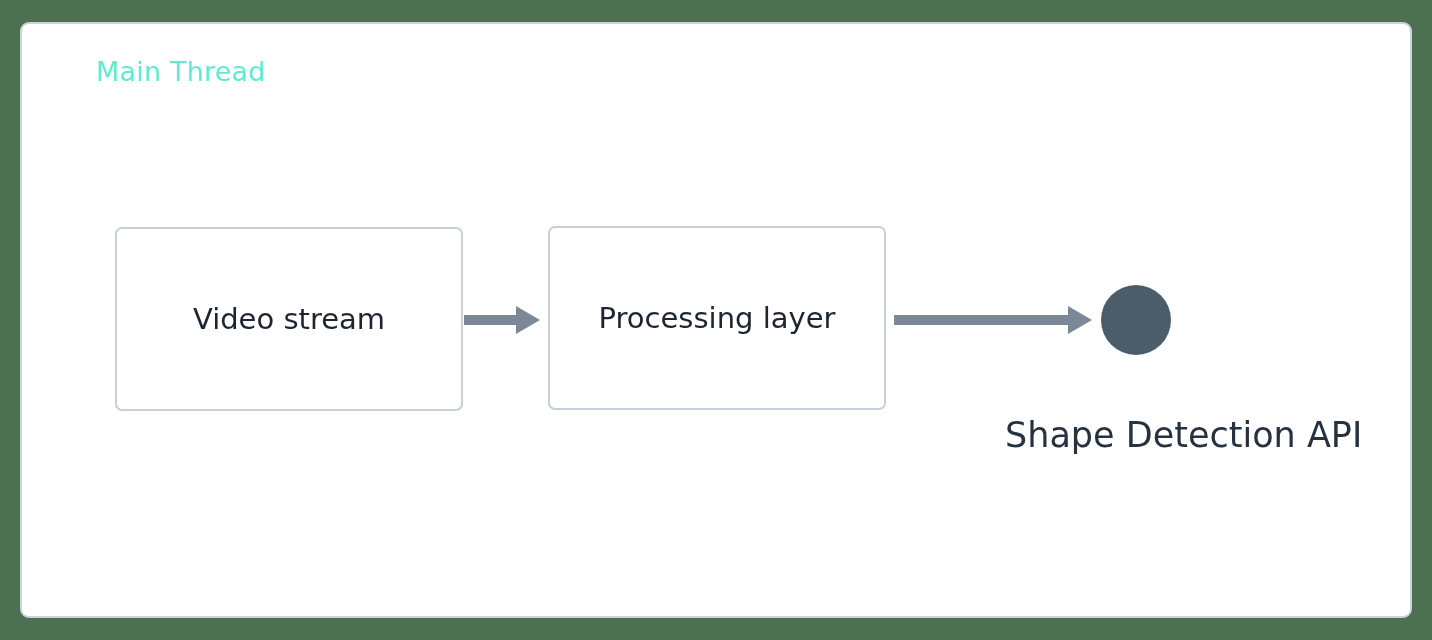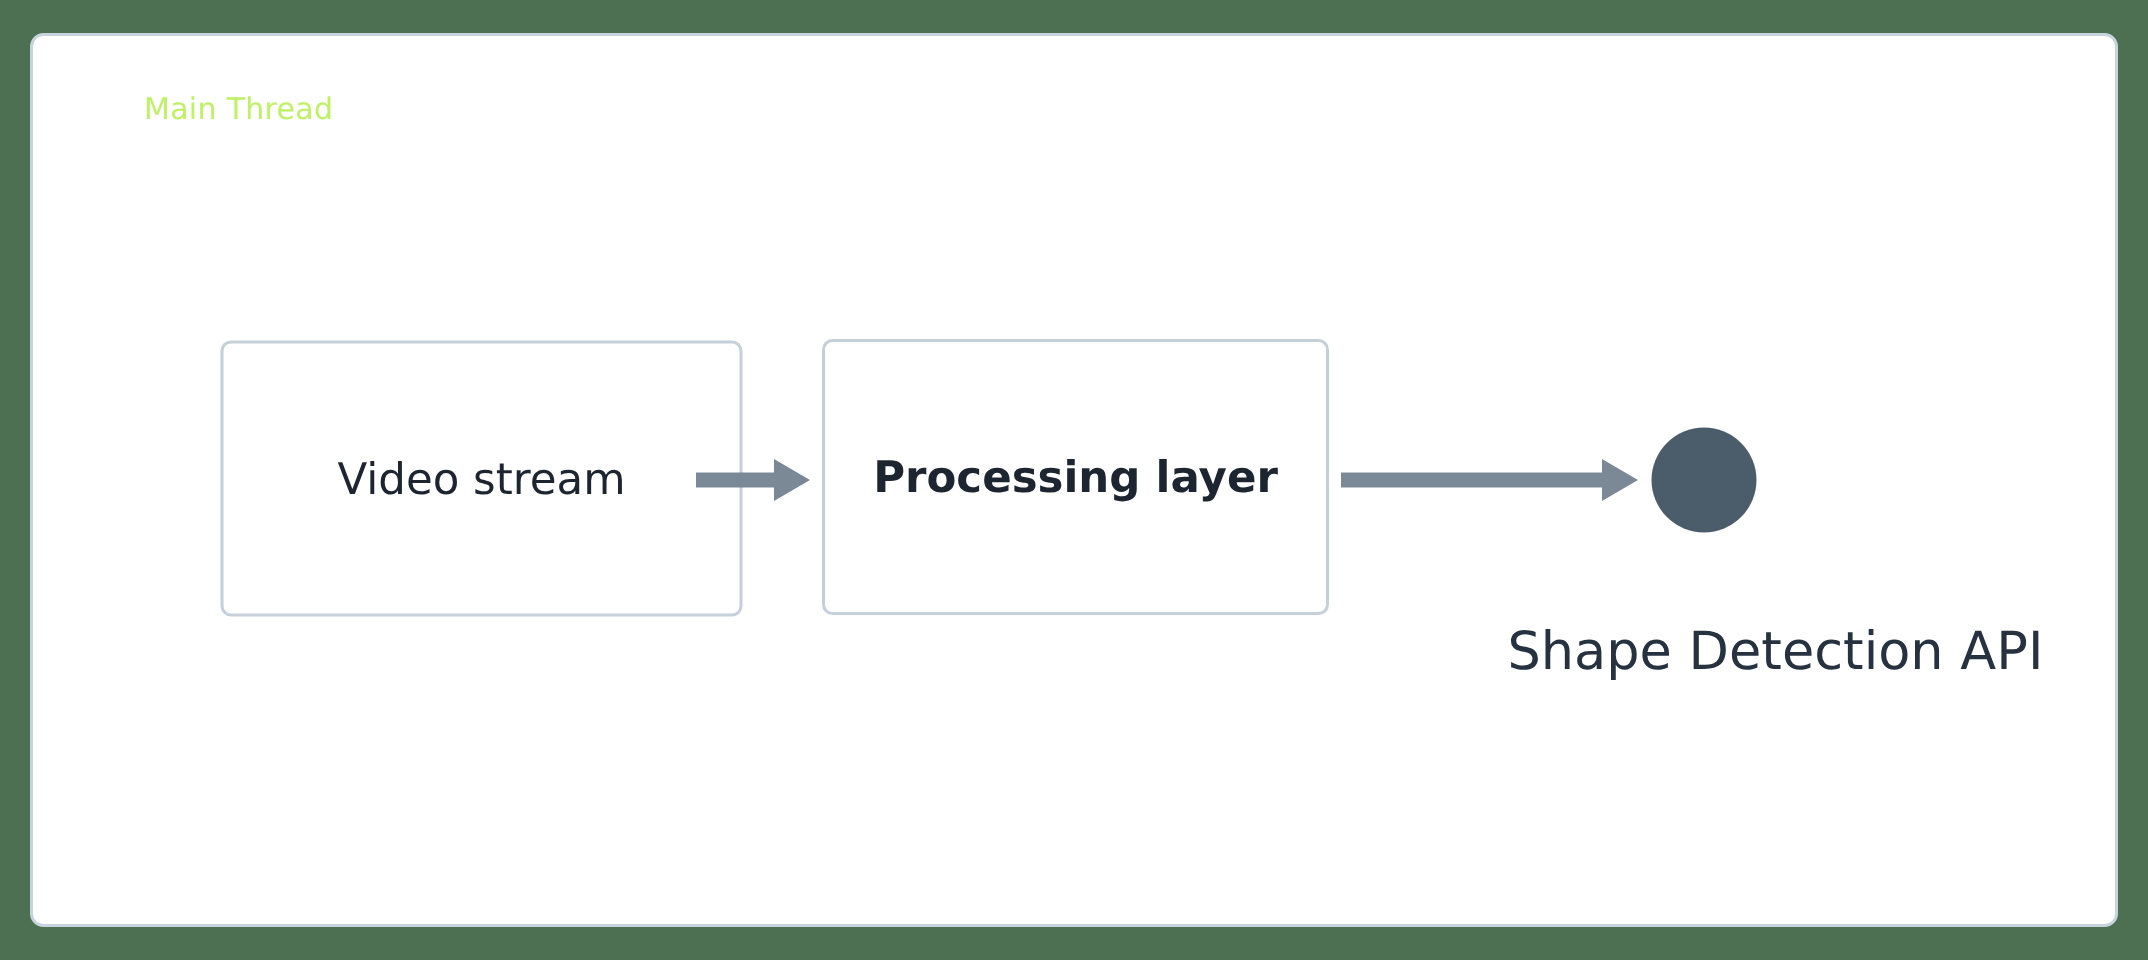--- a/index.html
+++ b/index.html
@@ -31,24 +31,24 @@
     border: 2px solid #c8d4dd;
     border-radius: 9px;
     box-sizing: border-box;
   }
 
   
   .lane-title {
     position: absolute;
     left: 96px;
     top: 56px;
-    font-size: 20px;
+    font-size: 27px;
     line-height: 32px;
     letter-spacing: 0.2px;
-    color: #bef264;
+    color: #5eead4;
     white-space: nowrap;
   }
 
   
   .node-box {
     position: absolute;
     box-sizing: border-box;
     background: #ffffff;
     border: 2px solid #c4d0da;
     border-radius: 7px;
@@ -61,28 +61,26 @@
     line-height: 34px;
     color: #1c2530;
     white-space: nowrap;
   }
 
   #box-video {
     left: 115px;
     top: 227px;
     width: 348px;
     height: 184px;
-    margin-left: 32px;
   }
   #box-processing {
     left: 548px;
     top: 226px;
     width: 338px;
     height: 184px;
-    font-weight: bold;
   }
 
   
   .arrow {
     position: absolute;
     height: 40px;
   }
   #arrow-1 {
     left: 462px;
     top: 300px;

